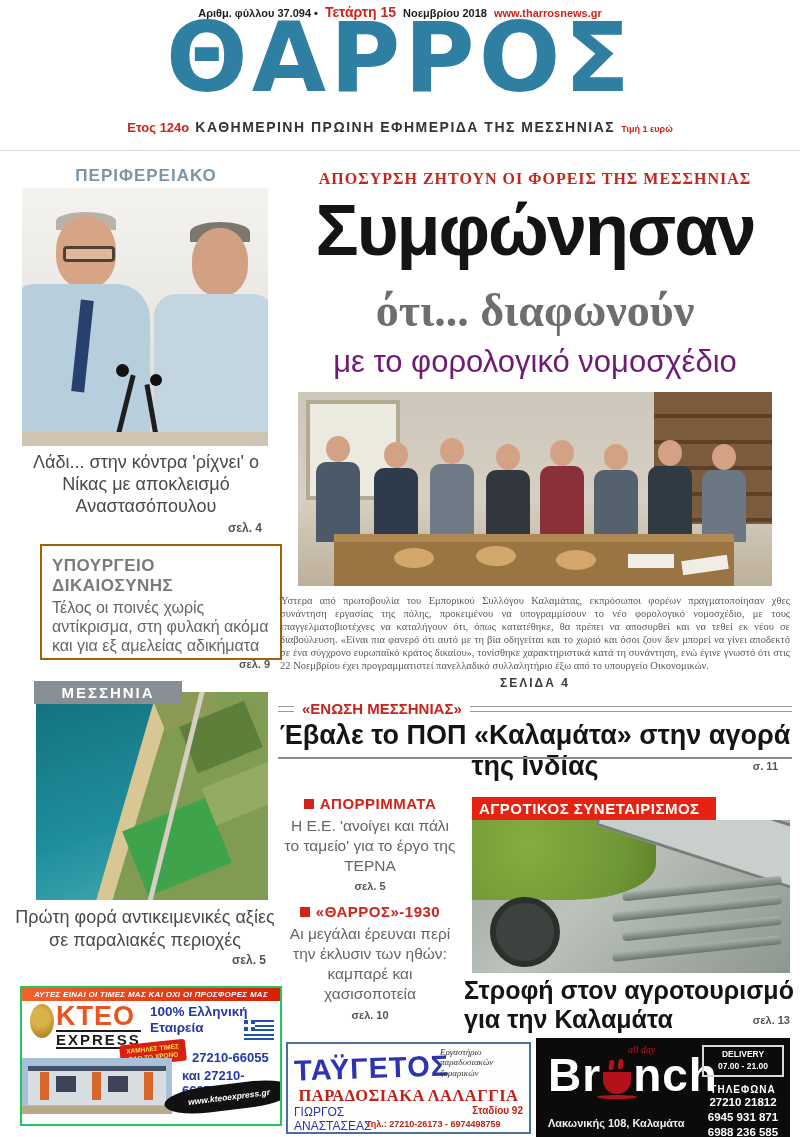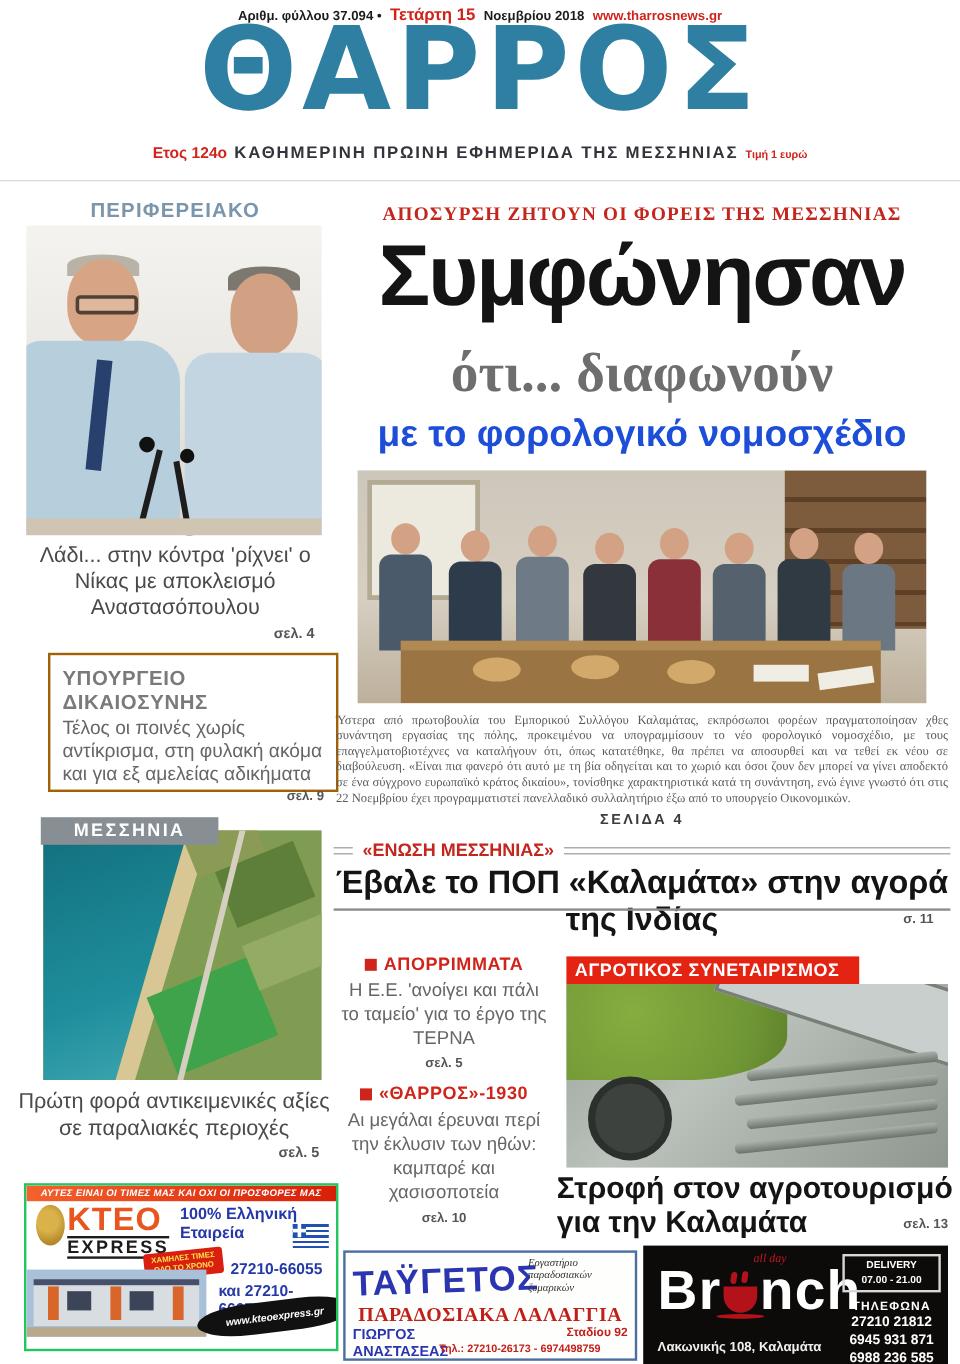--- a/index.html
+++ b/index.html
@@ -41,21 +41,21 @@
   .caption-messinia{top:906px;left:14px;width:262px;text-align:center;font-size:18px;color:#4a4a4a;line-height:1.25;}
   .page-messinia{top:953px;left:22px;width:244px;text-align:right;}
 
   
   .kicker{top:170px;left:278px;width:514px;text-align:center;color:#c4261d;font-weight:bold;
           font-size:16px;letter-spacing:1px;font-family:"Liberation Serif",serif;}
   .h1{top:184px;left:278px;width:514px;text-align:center;font-size:72px;font-weight:bold;
       color:#141414;letter-spacing:-2px;line-height:1.3;}
   .h2{top:284px;left:278px;width:514px;text-align:center;font-size:46px;font-weight:bold;
       color:#6e6e6e;font-family:"Liberation Serif",serif;}
-  .h3{top:344px;left:278px;width:514px;text-align:center;font-size:31px;font-weight:bold;color:#1d4ed8;}
+  .h3{top:344px;left:278px;width:514px;text-align:center;font-size:31px;font-weight:normal;color:#701a75;}
   .photo-group{top:392px;left:298px;width:474px;height:194px;overflow:hidden;
                background:linear-gradient(180deg,#cdc6ba 0%,#d6cfc2 55%,#bdb09b 100%);}
   .lead-caption{top:594px;left:280px;width:510px;font-size:10.5px;color:#5a5a5a;text-align:justify;
                 line-height:1.24;font-family:"Liberation Serif",serif;}
   .lead-pageref{top:676px;left:278px;width:514px;text-align:center;font-size:12px;font-weight:bold;
                 color:#3c3c3c;letter-spacing:2px;}
 
   
   .union-kicker-row{top:700px;left:278px;width:514px;display:flex;align-items:center;gap:8px;}
   .dline{height:4px;border-top:1px solid #9a9a9a;border-bottom:1px solid #9a9a9a;}
@@ -120,21 +120,21 @@
 
   
   .ad-tayg{top:1042px;left:286px;width:245px;height:92px;background:#fefefc;border:2px solid #4a6fa0;
            box-sizing:border-box;overflow:hidden;}
   .tayg-title{position:absolute;top:8px;left:6px;font-size:29px;font-weight:bold;color:#2b35b0;
               letter-spacing:1px;transform:rotate(-2deg);}
   .tayg-small{position:absolute;top:3px;right:5px;width:84px;font-size:9px;font-style:italic;
               color:#333;line-height:1.15;font-family:"Liberation Serif",serif;text-align:left;}
   .tayg-red{position:absolute;top:42px;left:0;width:100%;text-align:center;color:#c1201a;
             font-weight:bold;font-size:16.5px;font-family:"Liberation Serif",serif;letter-spacing:0.5px;}
-  .tayg-name{position:absolute;top:61px;left:6px;color:#2b35b0;font-weight:bold;font-size:12px;line-height:1.2;}
+  .tayg-name{position:absolute;top:61px;left:6px;color:#2b35b0;font-weight:normal;font-size:12px;line-height:1.2;}
   .tayg-addr{position:absolute;top:61px;right:6px;color:#c1201a;font-weight:bold;font-size:10px;text-align:right;}
   .tayg-tel{position:absolute;top:75px;left:78px;color:#c1201a;font-weight:bold;font-size:9px;}
 
   
   .ad-brunch{top:1038px;left:536px;width:254px;height:99px;background:#0d0a0a;overflow:hidden;}
   .brunch-allday{position:absolute;top:6px;left:92px;color:#c11722;font-style:italic;font-size:10px;
                  font-family:"Liberation Serif",serif;}
   .brunch-logo{position:absolute;top:14px;left:12px;color:#fff;font-size:46px;font-weight:bold;
                letter-spacing:1px;display:flex;align-items:flex-end;line-height:1;}
   .cup{width:28px;height:22px;background:#b3121a;border-radius:0 0 14px 14px;margin:0 2px 4px;position:relative;}

